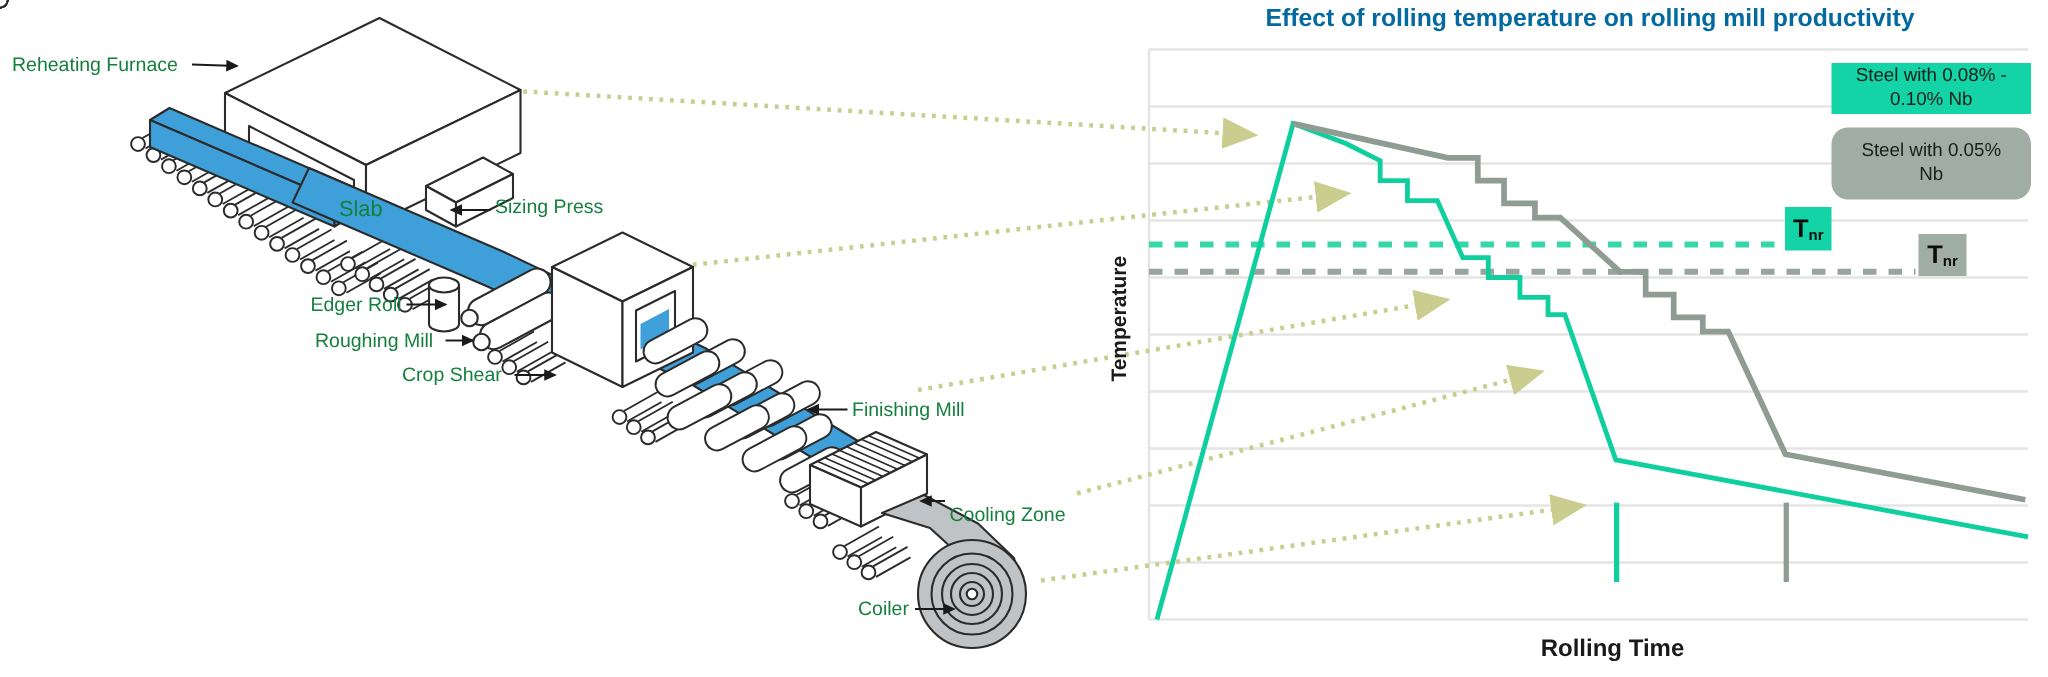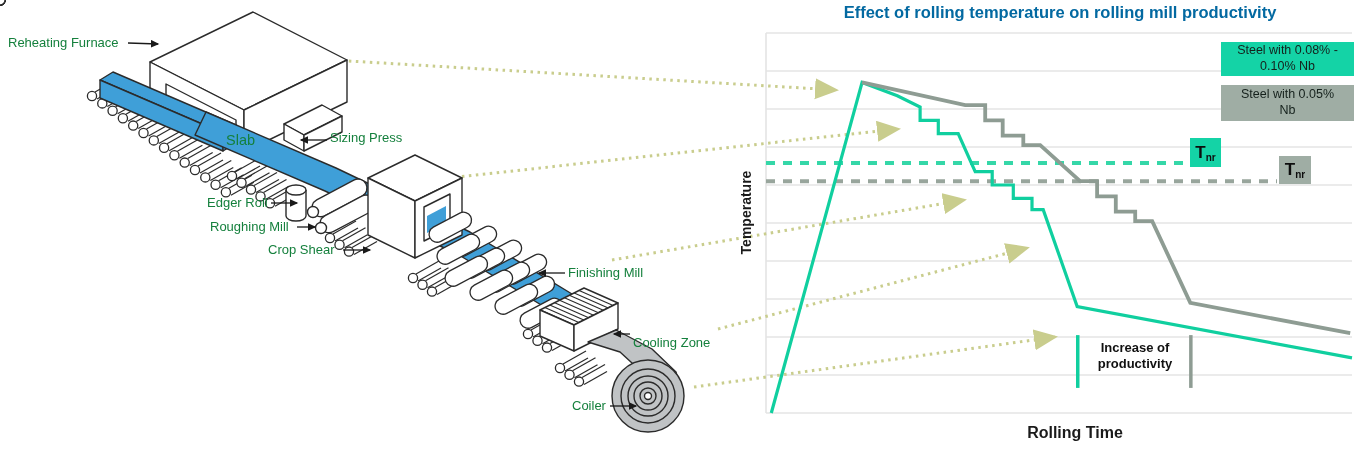--- a/index.html
+++ b/index.html
@@ -10,21 +10,21 @@
   .slab-lbl{position:absolute;font-size:14.5px;font-weight:500;color:#15803d;white-space:nowrap;}
   .chart-title{position:absolute;left:800px;top:3px;width:520px;text-align:center;
                font-size:16.5px;font-weight:700;color:#0369a1;}
   .y-label{position:absolute;left:681px;top:204px;width:130px;height:17px;text-align:center;
            font-size:14px;font-weight:700;transform:rotate(-90deg);}
   .x-label{position:absolute;left:1015px;top:424px;width:120px;text-align:center;
            font-size:16px;font-weight:700;}
   .legend-box{position:absolute;left:1221px;width:133px;display:flex;align-items:center;justify-content:center;
               text-align:center;font-size:12.5px;line-height:1.25;color:#15211c;padding:0 13px;box-sizing:border-box;}
   .legend-teal{top:42px;height:34px;background:#14d3a6;}
-  .legend-gray{top:85px;height:36px;background:#9fada4;}
+  .legend-gray{top:85px;height:48px;background:#9fada4;border-radius:11px;}
   .tnr-box{position:absolute;display:flex;align-items:center;justify-content:center;color:#0d0d0d;}
   .tnr-teal{left:1190px;top:138px;width:31px;height:29px;background:#14d3a6;}
   .tnr-gray{left:1279px;top:156px;width:32px;height:28px;background:#9fada4;}
   .tnr-box .sym{font-size:17px;font-weight:700;}
   .tnr-box .sub{font-size:10px;font-weight:700;margin-top:9px;}
   .annotation{position:absolute;left:1079px;top:340px;width:112px;text-align:center;
               font-size:13px;font-weight:700;line-height:1.25;color:#111;}
 </style>
 </head>
 <body>
@@ -331,14 +331,13 @@
 
   <div class="tnr-box tnr-teal">
     <span class="sym">T</span>
       <span class="sub">nr</span>
   </div>
   <div class="tnr-box tnr-gray">
     <span class="sym">T</span>
       <span class="sub">nr</span>
   </div>
 
-  <div class="annotation">Increase of productivity</div>
 </div>
 
 </body></html>

